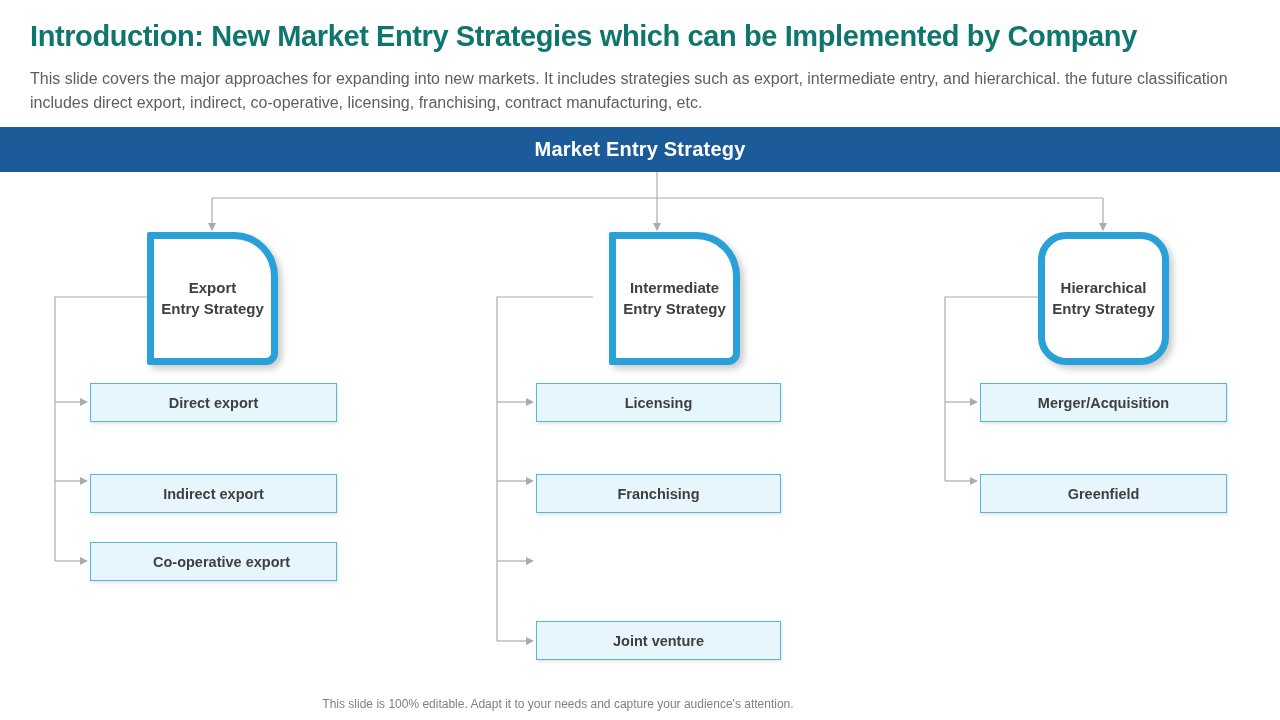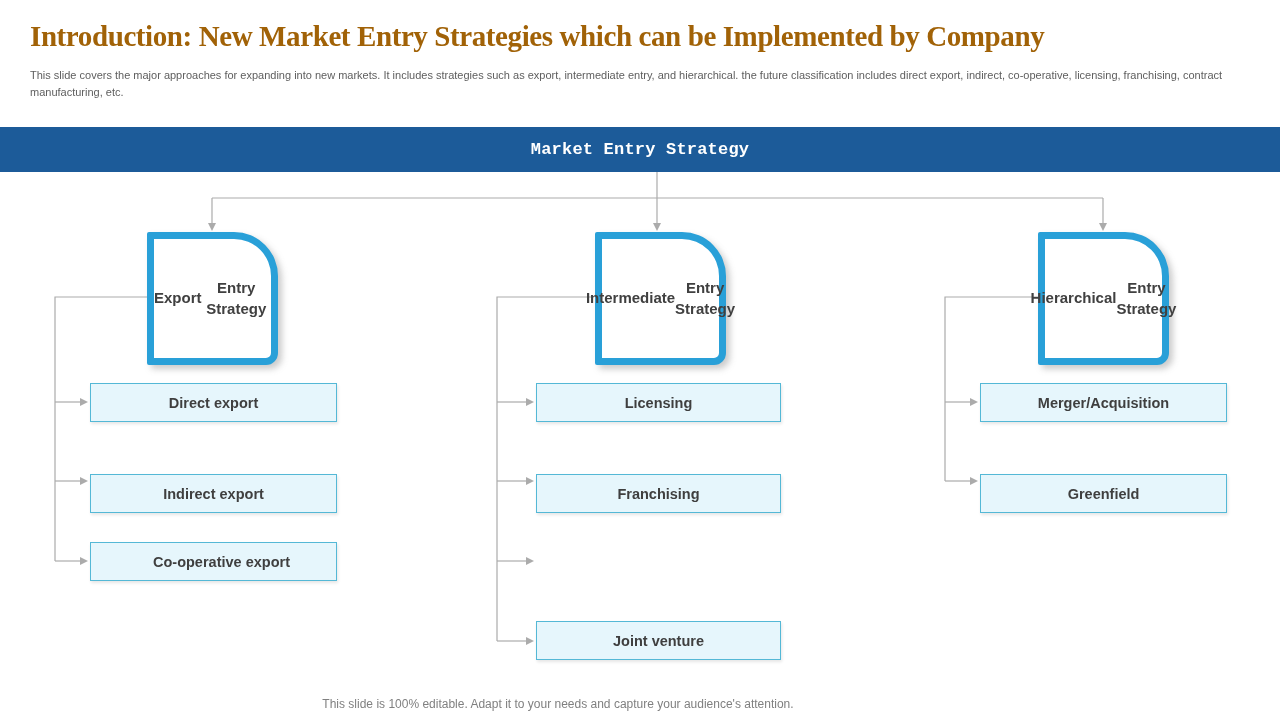--- a/index.html
+++ b/index.html
@@ -2,42 +2,42 @@
 <html><head>
 <meta charset="utf-8">
 <style>
   html,body { margin:0; padding:0; background:#fff; }
   .slide {
     position:relative; width:1280px; height:720px; background:#ffffff;
     font-family:"Liberation Sans", sans-serif; overflow:hidden;
   }
   .title {
     position:absolute; left:30px; top:20px; width:1228px;
-    font-size:29px; font-weight:bold; color:#a16207; letter-spacing:-0.4px;font-family:Liberation Serif, serif;
+    font-size:29px; font-weight:bold; color:#0f766e; letter-spacing:-0.4px;
   }
   .subtitle {
     position:absolute; left:30px; top:67px; width:1226px;
-    font-size:11px; line-height:1.5; color:#5e5e5e;
+    font-size:16px; line-height:1.5; color:#5e5e5e;
   }
   .banner {
     position:absolute; left:0; top:127px; width:1280px; height:45px;
     background:#1C5B99; display:flex; align-items:center; justify-content:center;
   }
-  .banner-label { color:#ffffff; font-size:17px; font-weight:bold; letter-spacing:0.2px;font-family:Liberation Mono, monospace; }
+  .banner-label { color:#ffffff; font-size:20px; font-weight:bold; letter-spacing:0.2px; }
 
   .parent-box {
     position:absolute; top:232px; width:131px; height:133px; box-sizing:border-box;
     background:#ffffff; border:7px solid #29A0D8; border-radius:2px 44px 12px 2px;
     box-shadow:4px 4px 6px rgba(110,110,110,0.35);
-    display:flex; flex-direction:row; align-items:center; justify-content:center;
+    display:flex; flex-direction:column; align-items:center; justify-content:center;
     text-align:center; font-weight:bold; color:#404040; font-size:15px; line-height:1.35;
   }
   .parent-box.col-0 { left:147px; }
-  .parent-box.col-1 { left:595px; }
-  .parent-box.col-2 { left:1038px; }
+  .parent-box.col-1 { left:609px; }
+  .parent-box.col-2 { left:1038px;border-radius:28px; }
 
   .item-box {
     position:absolute; height:39px; box-sizing:border-box;
     background:#E6F6FC; border:1px solid #54B8D6;
     box-shadow:1px 2px 3px rgba(0,0,0,0.10);
     display:flex; align-items:center; justify-content:center;
     font-weight:bold; color:#3f3f3f; font-size:14.5px; text-align:left;
   }
   .itemcol-0 { left:90px;  width:247px; }
   .itemcol-1 { left:536px; width:245px; }

